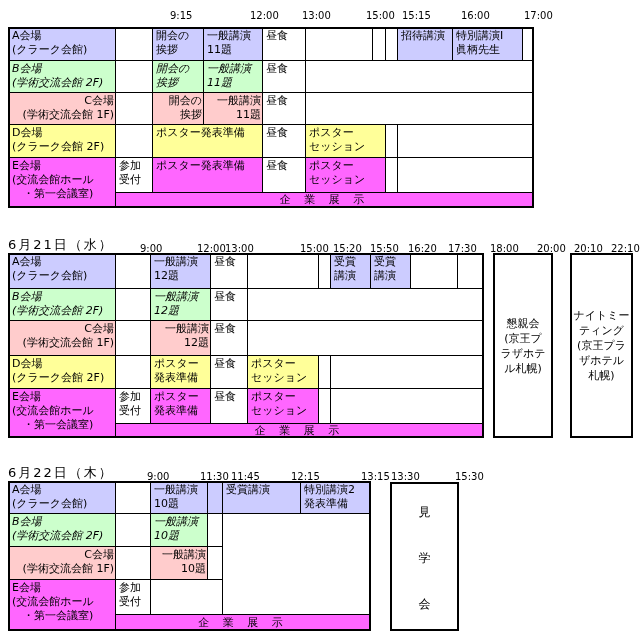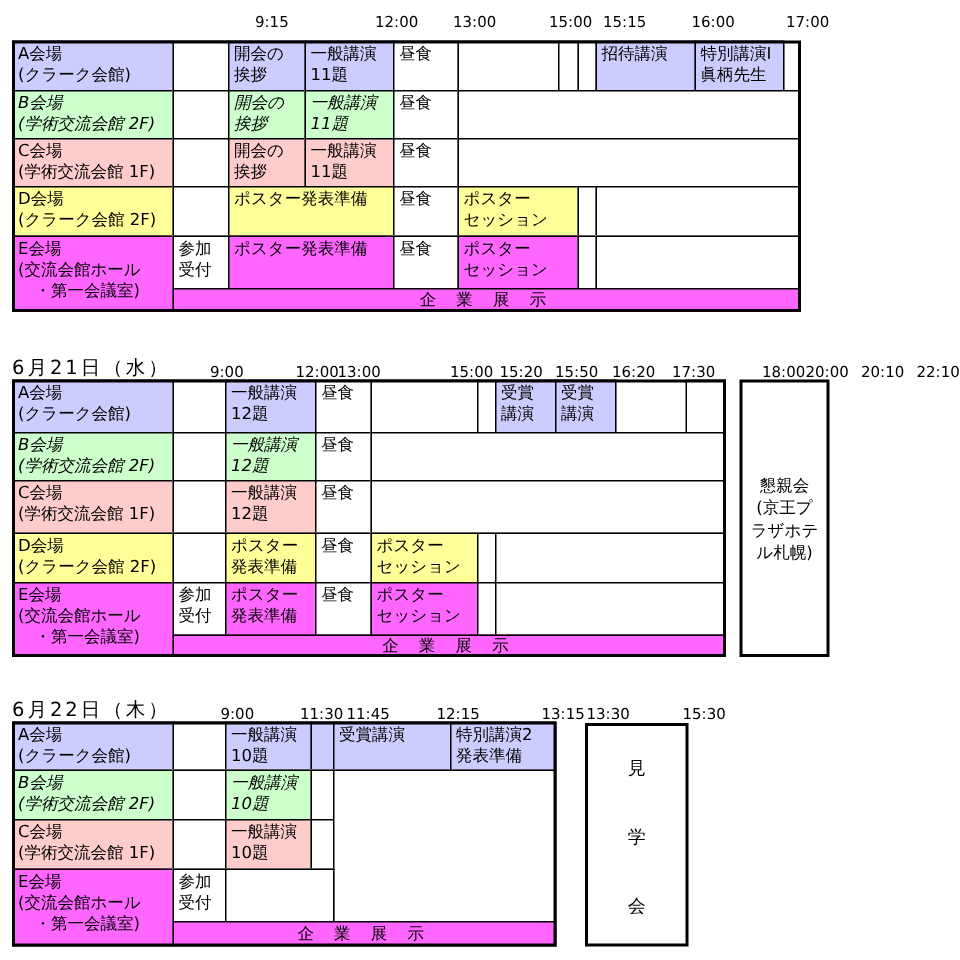--- a/index.html
+++ b/index.html
@@ -1,21 +1,21 @@
 <!DOCTYPE html>
 <html style="--venue_a: #CCCCFF; --venue_b: #CCFFCC; --venue_c: #FFCCCC; --venue_d: #FFFF99; --venue_e: #FF66FF; --grid: #000000; --page_bg: #FFFFFF;"><head>
 <meta charset="utf-8">
 <style>
   html,body{margin:0;padding:0;background:#fff;}
   .page{position:relative;width:640px;height:640px;background:var(--page_bg,#fff);
         font-family:"DejaVu Sans","Liberation Sans",sans-serif;color:#000;overflow:hidden;}
   .cell{position:absolute;box-sizing:border-box;border:1px solid var(--grid,#000);
         white-space:pre-line;font-size:11px;line-height:14px;padding:1px 1px 0 3px;overflow:hidden;}
   .bg-a{background:var(--venue_a);} .bg-b{background:var(--venue_b);font-style:italic;}
-  .bg-c{background:var(--venue_c);} .bg-d{background:var(--venue_d);}
+  .bg-c{background:var(--venue_c);text-align:right;} .bg-d{background:var(--venue_d);}
   .bg-e{background:var(--venue_e);} .bg-w{background:#fff;}
   .frame{position:absolute;box-sizing:border-box;border:2px solid var(--grid,#000);pointer-events:none;}
   .date{position:absolute;font-size:13px;letter-spacing:2px;white-space:nowrap;}
   .time{position:absolute;font-size:10px;white-space:nowrap;}
   .corp{display:flex;align-items:center;justify-content:center;padding:0;letter-spacing:5px;}
   .boxc{display:flex;align-items:center;justify-content:center;text-align:center;padding:0;
         border-width:2px;line-height:15px;}
   .tour{line-height:46px;font-size:12px;padding-top:2px;}
 </style>
 </head>
@@ -46,21 +46,21 @@
   <div class="cell bg-w" style="left:115px;top:27px;width:38px;height:34px"></div>
   <div class="cell bg-a" style="left:152px;top:27px;width:52px;height:34px">開会の
 挨拶</div>
   <div class="cell bg-a" style="left:203px;top:27px;width:60px;height:34px">一般講演
 11題</div>
   <div class="cell bg-w" style="left:262px;top:27px;width:44px;height:34px">昼食</div>
   <div class="cell bg-w" style="left:305px;top:27px;width:68px;height:34px"></div>
   <div class="cell bg-w" style="left:372px;top:27px;width:14px;height:34px"></div>
   <div class="cell bg-w" style="left:385px;top:27px;width:13px;height:34px"></div>
   <div class="cell bg-a" style="left:397px;top:27px;width:67px;height:34px">招待講演</div>
-  <div class="cell bg-a" style="left:463px;top:27px;width:60px;height:34px">特別講演Ⅰ
+  <div class="cell bg-a" style="left:452px;top:27px;width:71px;height:34px">特別講演Ⅰ
 眞柄先生</div>
 
   <div class="cell bg-w" style="left:115px;top:60px;width:38px;height:33px"></div>
   <div class="cell bg-b" style="left:152px;top:60px;width:52px;height:33px">開会の
 挨拶</div>
   <div class="cell bg-b" style="left:203px;top:60px;width:60px;height:33px">一般講演
 11題</div>
   <div class="cell bg-w" style="left:262px;top:60px;width:44px;height:33px">昼食</div>
   <div class="cell bg-w" style="left:305px;top:60px;width:229px;height:33px"></div>
 
@@ -94,21 +94,21 @@
 
   <div class="date" style="left:8px;top:236px">6月21日（水）</div>
   <div class="time" style="left:140px;top:243px">9:00</div>
   <div class="time" style="left:197px;top:243px">12:00</div>
   <div class="time" style="left:225px;top:243px">13:00</div>
   <div class="time" style="left:300px;top:243px">15:00</div>
   <div class="time" style="left:333px;top:243px">15:20</div>
   <div class="time" style="left:370px;top:243px">15:50</div>
   <div class="time" style="left:408px;top:243px">16:20</div>
   <div class="time" style="left:448px;top:243px">17:30</div>
-  <div class="time" style="left:508px;top:243px">18:00</div>
+  <div class="time" style="left:490px;top:243px">18:00</div>
   <div class="time" style="left:537px;top:243px">20:00</div>
   <div class="time" style="left:574px;top:243px">20:10</div>
   <div class="time" style="left:611px;top:243px">22:10</div>
 
   <div class="cell bg-a" style="left:8px;top:253px;width:108px;height:36px">A会場
 (クラーク会館)</div>
   <div class="cell bg-b" style="left:8px;top:288px;width:108px;height:33px">B会場
 (学術交流会館 2F)</div>
   <div class="cell bg-c" style="left:8px;top:320px;width:108px;height:36px">C会場
 (学術交流会館 1F)</div>
@@ -161,20 +161,25 @@
   <div class="cell bg-w" style="left:318px;top:388px;width:13px;height:36px"></div>
   <div class="cell bg-w" style="left:330px;top:388px;width:154px;height:36px"></div>
 
   <div class="cell bg-e corp" style="left:115px;top:423px;width:369px;height:15px">企 業 展 示</div>
   <div class="frame" style="left:8px;top:253px;width:476px;height:185px"></div>
 
   <div class="cell bg-w boxc" style="left:493px;top:253px;width:60px;height:185px">懇親会
 (京王プ
 ラザホテ
 ル札幌)</div>
+  <div class="cell bg-w boxc" style="left:570px;top:253px;width:63px;height:185px">ナイトミー
+ティング
+(京王プラ
+ザホテル
+札幌)</div>
 
   <div class="date" style="left:8px;top:464px">6月22日（木）</div>
   <div class="time" style="left:147px;top:471px">9:00</div>
   <div class="time" style="left:200px;top:471px">11:30</div>
   <div class="time" style="left:231px;top:471px">11:45</div>
   <div class="time" style="left:291px;top:471px">12:15</div>
   <div class="time" style="left:361px;top:471px">13:15</div>
   <div class="time" style="left:391px;top:471px">13:30</div>
   <div class="time" style="left:455px;top:471px">15:30</div>
 

